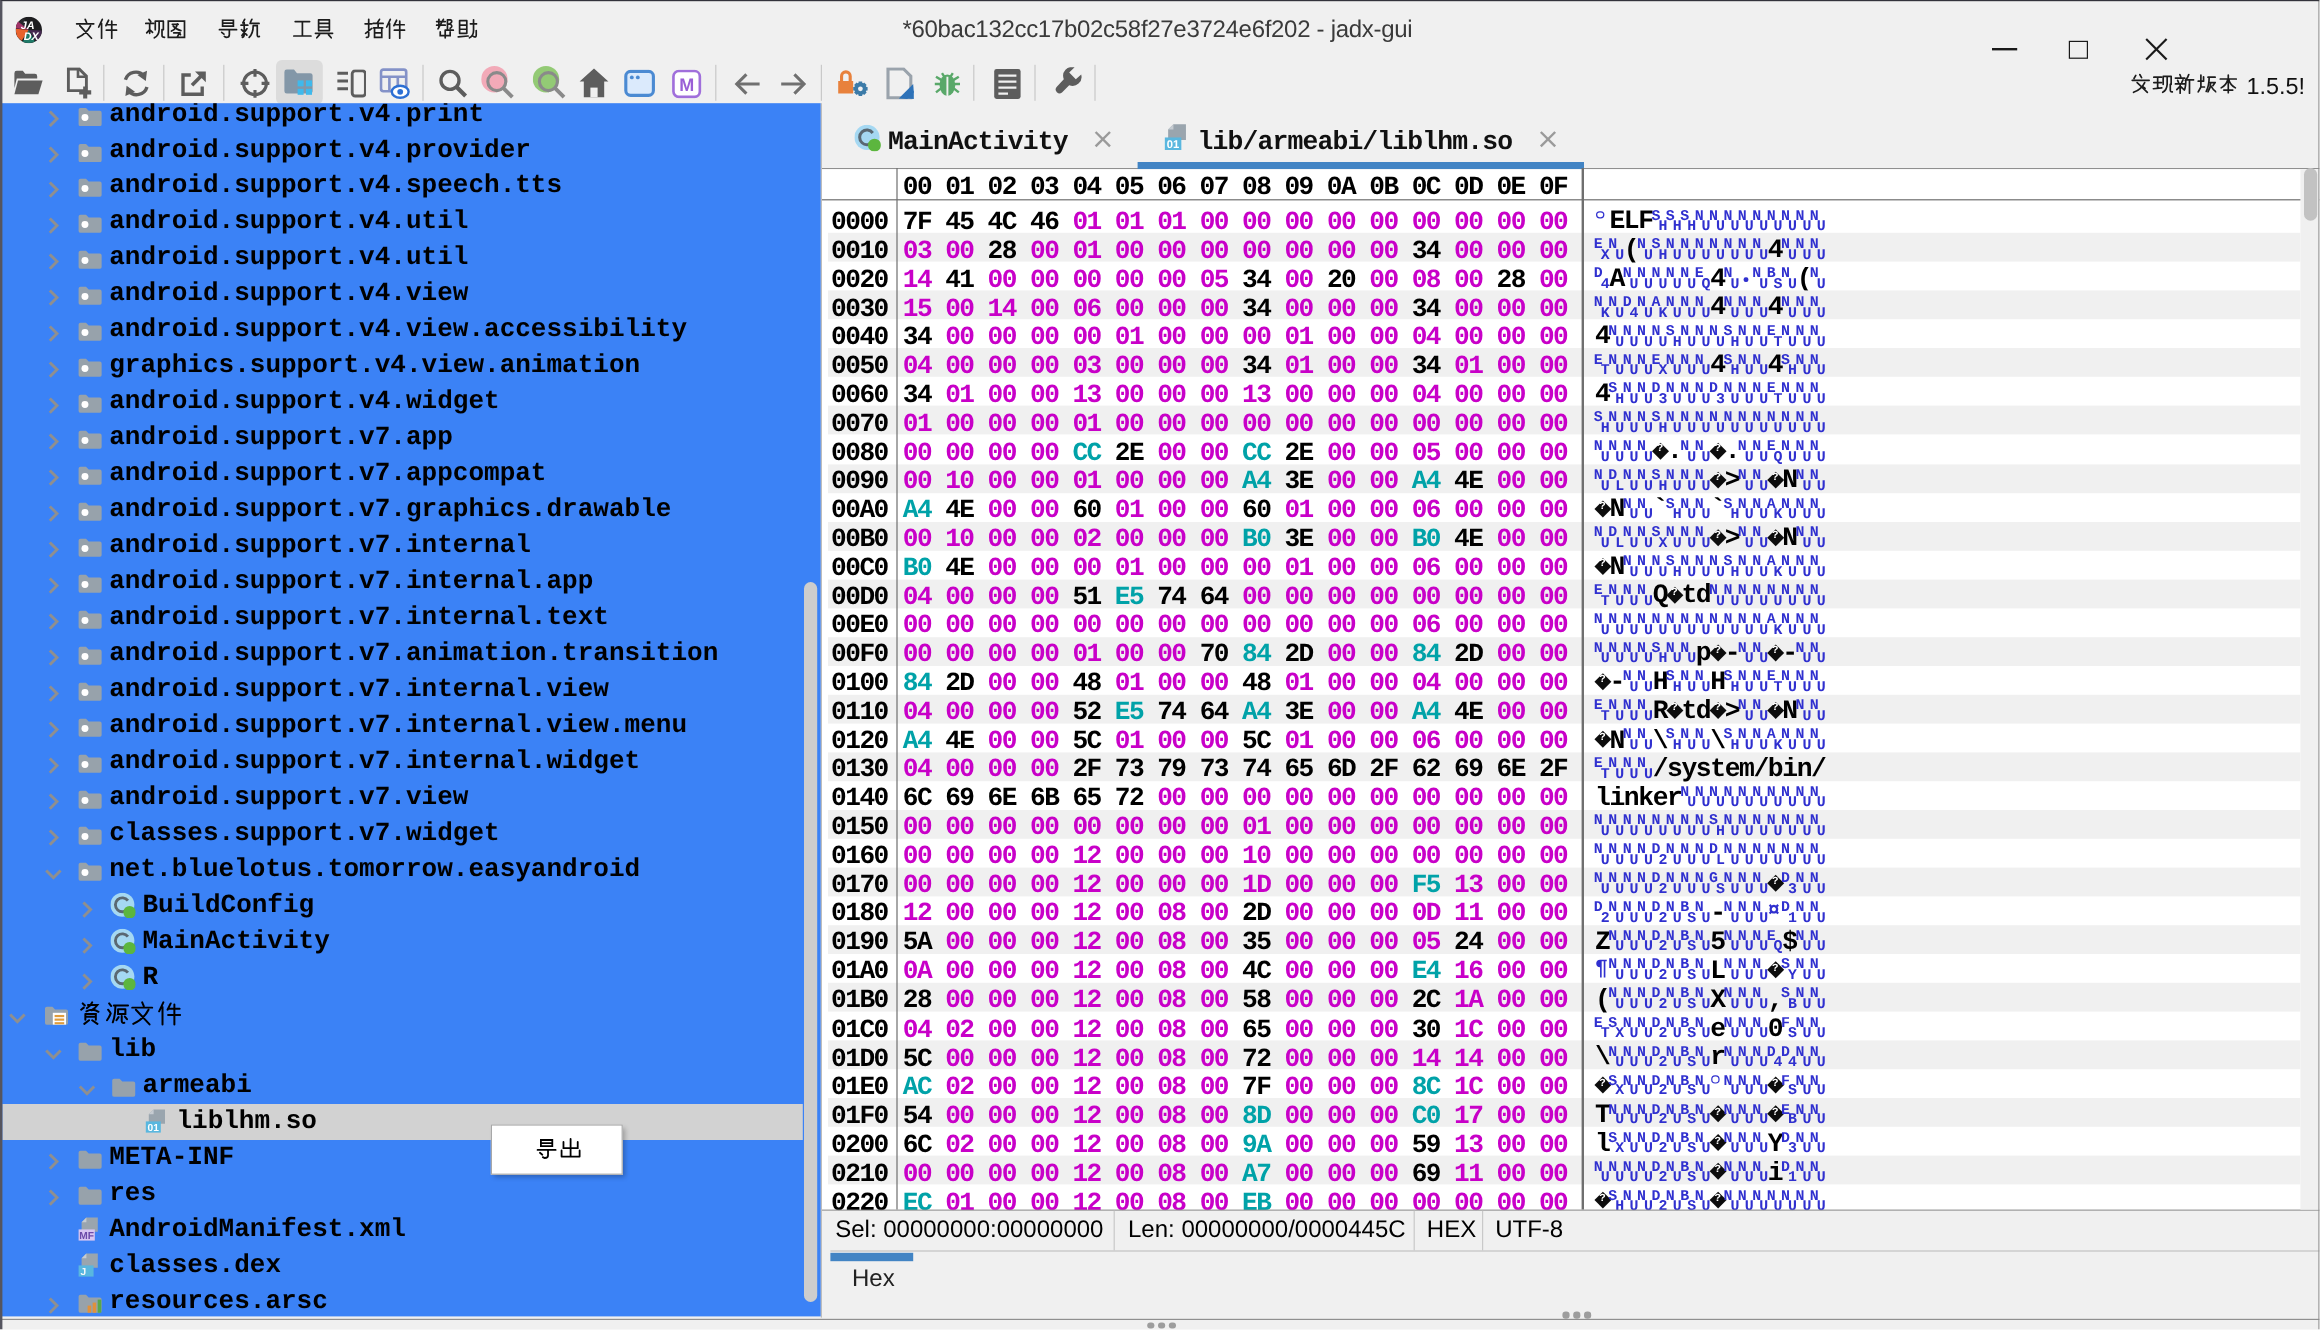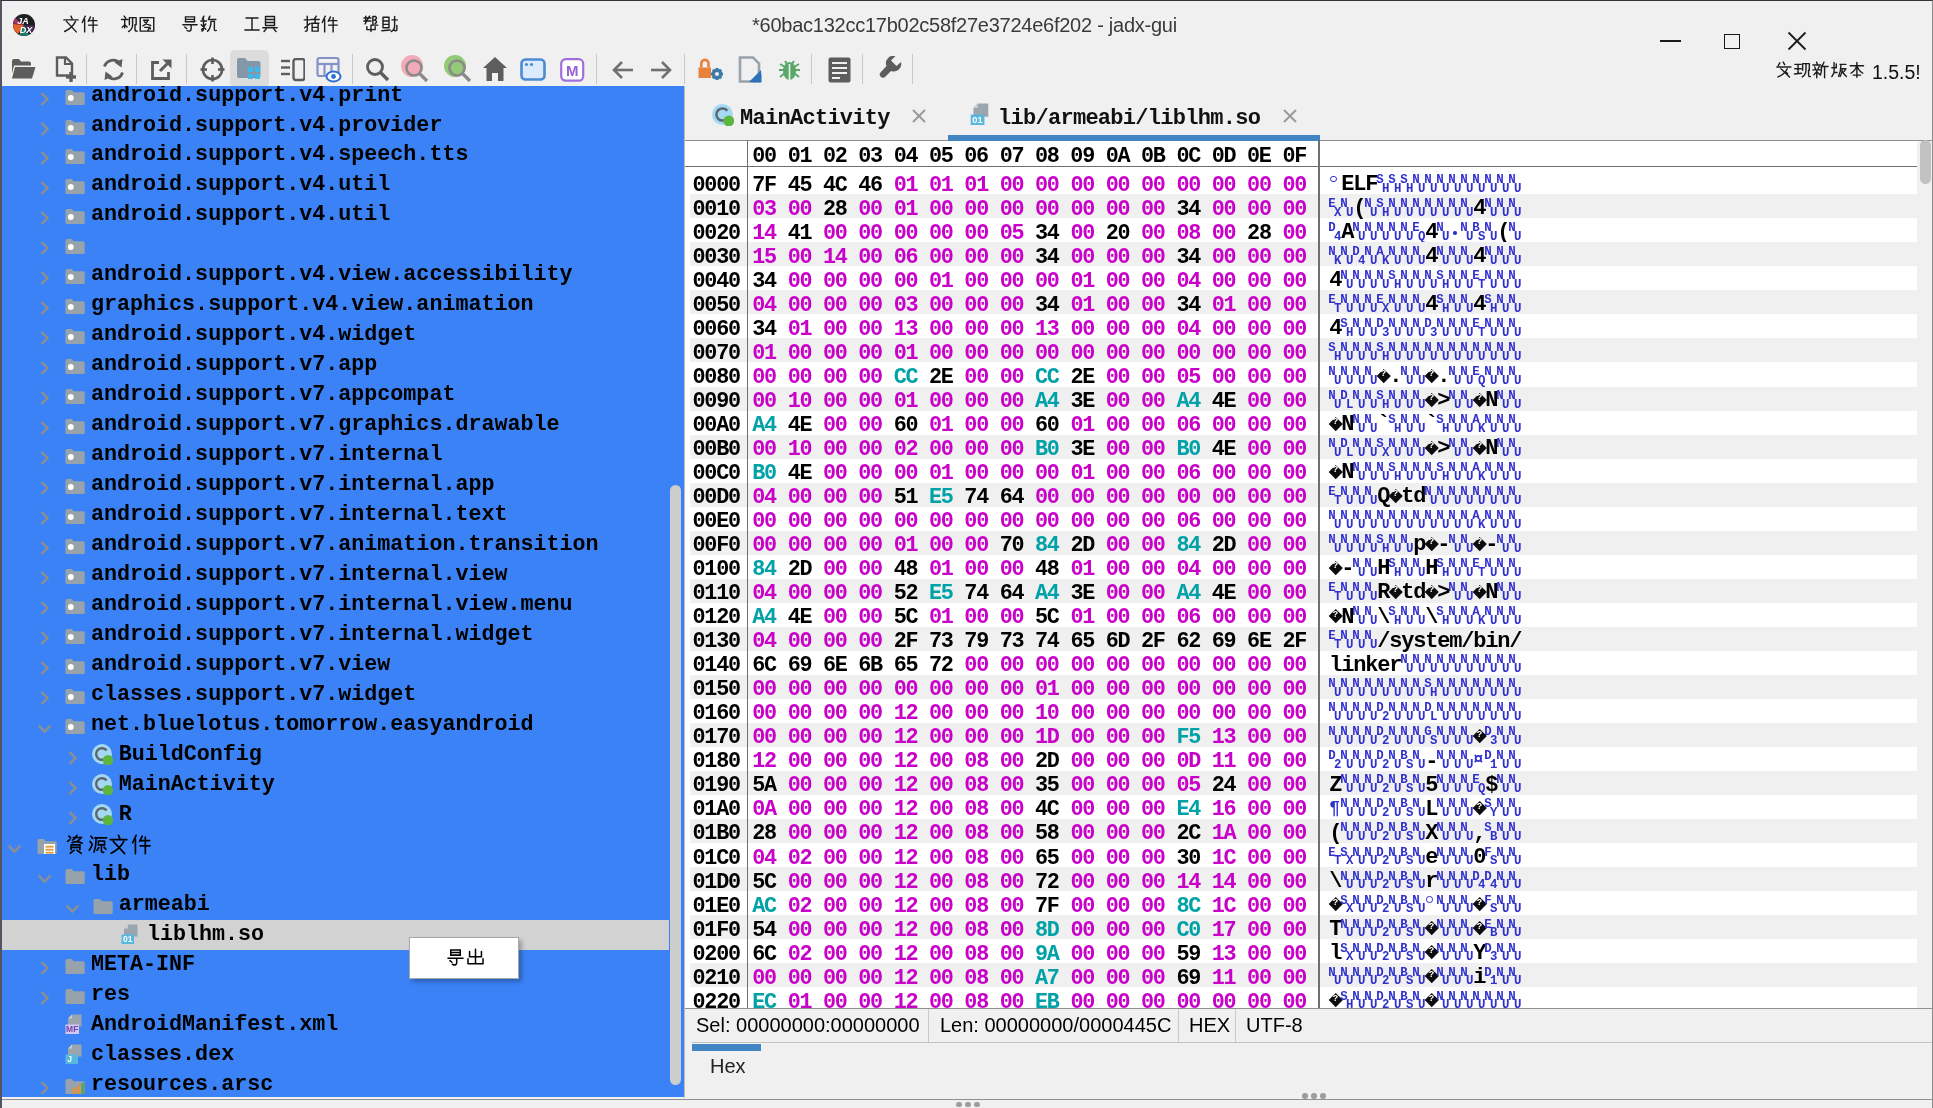--- a/index.html
+++ b/index.html
@@ -423,20 +423,21 @@
       </svg>
 <span class="treetxt" style="left:90px">android.support.v4.util</span>
 </div>
 <div class="treerow" style="left:0;top:144.3px;width:683px">
 <svg class="chev" style="left:37px" width="14" height="18" viewBox="0 0 14 18">
         <use href="#chR"></use>
       </svg>
 <svg class="ticon" style="left:63px;top:6px" width="22" height="18" viewBox="0 0 22 18">
         <use href="#foldpkg"></use>
       </svg>
+<span class="treetxt" style="left:90px">android.support.v4.view</span>
 </div>
 <div class="treerow" style="left:0;top:174.3px;width:683px">
 <svg class="chev" style="left:37px" width="14" height="18" viewBox="0 0 14 18">
         <use href="#chR"></use>
       </svg>
 <svg class="ticon" style="left:63px;top:6px" width="22" height="18" viewBox="0 0 22 18">
         <use href="#foldpkg"></use>
       </svg>
 <span class="treetxt" style="left:90px">android.support.v4.view.accessibility</span>
 </div>

